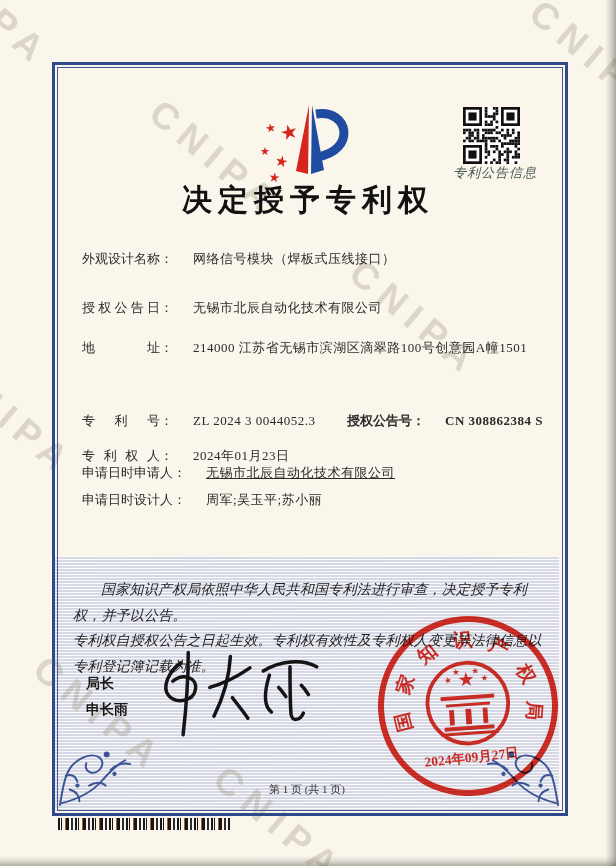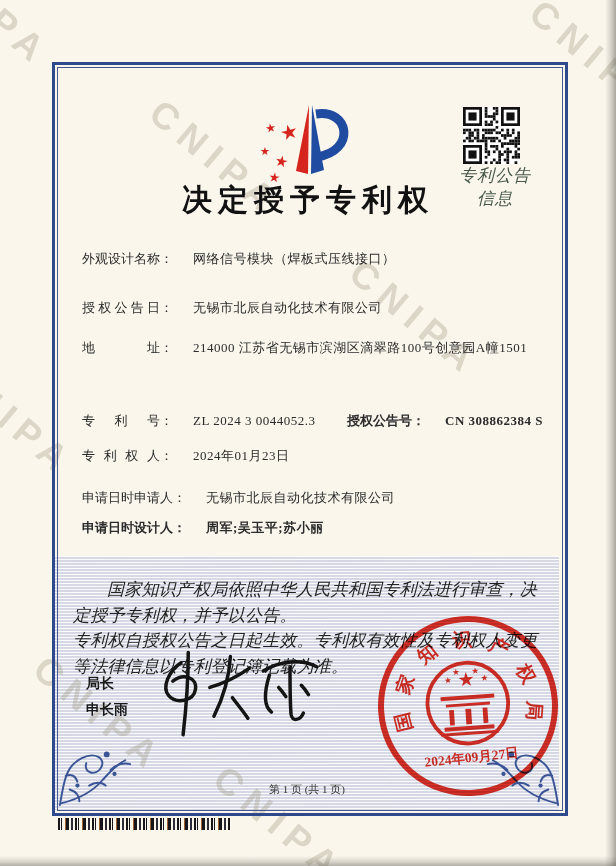--- a/index.html
+++ b/index.html
@@ -21,37 +21,37 @@
         background:
           repeating-linear-gradient(180deg, rgba(255,255,255,.85) 0 1px, rgba(213,216,228,.9) 1px 3px),
           repeating-linear-gradient(178deg, rgba(255,255,255,.25) 0 5px, rgba(196,200,216,.35) 5px 9px),
           #dcdee8;}
   .ornament{position:absolute;width:78px;height:78px;z-index:2;}
   .orn-left{left:56px;top:731px;} .orn-right{left:484px;top:731px;transform:scaleX(-1);}
   
   .cert-no{position:absolute;left:78px;top:106px;font-size:13.5px;letter-spacing:1.5px;color:#333;z-index:3;}
   .qr{position:absolute;left:463px;top:107px;width:57px;height:57px;z-index:3;background:#fff;}
   .qr svg{display:block;width:57px;height:57px;}
-  .qr-label{position:absolute;left:452px;top:164px;width:86px;text-align:center;font-size:17px;
+  .qr-label{position:absolute;left:452px;top:164px;width:86px;text-align:center;font-size:13px;
             font-style:italic;letter-spacing:1px;color:#47584b;z-index:3;}
   .logo{position:absolute;left:254px;top:101px;width:108px;height:84px;z-index:3;}
   .title{position:absolute;left:0;top:180px;width:100%;text-align:center;font-size:30px;
          font-weight:600;letter-spacing:6px;color:#111;z-index:3;}
   
   .row{position:absolute;left:82px;width:480px;font-size:13px;color:#2b2b2b;z-index:3;line-height:20px;}
   .flabel{display:inline-block;vertical-align:top;text-align:justify;text-align-last:justify;}
   .w6{width:78px;} .w5{width:65px;} .w7{width:auto;text-align-last:auto;}
   .colon{display:inline-block;}
   .fvalue{margin-left:20px;letter-spacing:0.5px;}
   .grp-right{position:absolute;left:265px;top:0;font-weight:bold;}
   .r1{top:249px;} .r2{top:298px;} .r3{top:338px;} .r4{top:376px;}
-  .r5{top:411px;} .r6{top:446px;} .r7{top:488px;} .r8{top:518px;font-weight:bold;}
+  .r5{top:411px;} .r6{top:446px;} .r7{top:463px;text-decoration:underline;} .r8{top:490px;}
   
   .legal{position:absolute;left:73px;top:577px;width:474px;z-index:3;
-         font-size:17px;line-height:25.5px;color:#222;font-style:italic;letter-spacing:0.2px;}
+         font-size:14px;line-height:25.5px;color:#222;font-style:italic;letter-spacing:0.2px;}
   .legal .l1{text-indent:2em;}
   
   .sig-block{position:absolute;left:86px;top:670px;z-index:3;
              font-family:"Liberation Sans","DejaVu Sans",sans-serif;font-weight:700;
              font-size:14px;color:#1a1a1a;line-height:26px;}
   .sig{position:absolute;left:142px;top:642px;width:185px;height:98px;z-index:3;}
   
   .seal{position:absolute;left:378px;top:616px;width:180px;height:180px;z-index:5;
         transform:rotate(-4deg);mix-blend-mode:multiply;opacity:0.94;}
   .seal-circle{position:absolute;inset:0;border:6px solid #df241a;border-radius:50%;}

